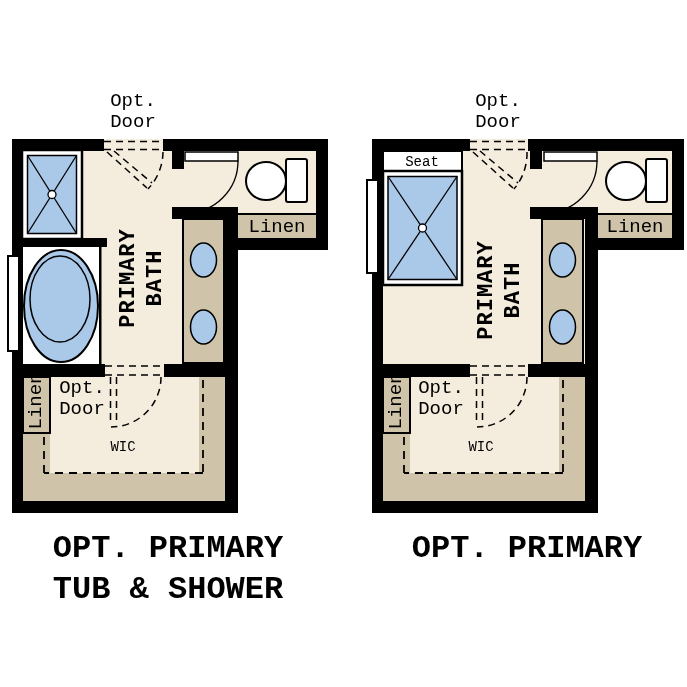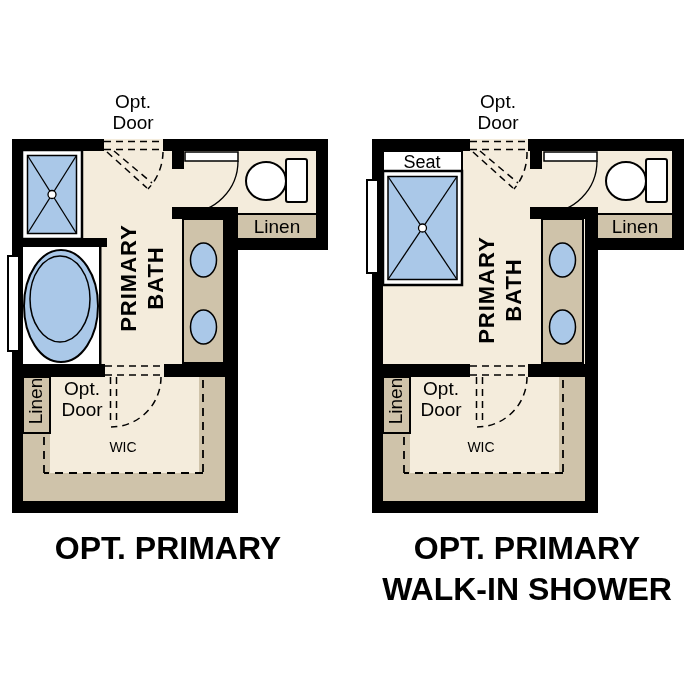--- a/index.html
+++ b/index.html
@@ -1,25 +1,25 @@
 <!DOCTYPE html>
 <html><head>
 <meta charset="utf-8">
 <style>
   html,body{margin:0;padding:0;background:#ffffff;}
   #stage{
     position:relative;width:687px;height:687px;background:#ffffff;overflow:hidden;
-    font-family:Liberation Sans, sans-serif;color:#000;
+    font-family:Liberation Mono, monospace;color:#000;
   }
   #planSvg{position:absolute;left:0;top:0;}
   .lbl{position:absolute;text-align:center;color:#000;}
   .small{font-size:19px;line-height:21px;}
   .linen{font-size:19px;line-height:22px;}
   .wicLbl{font-size:14px;line-height:22px;}
-  .seatLbl{font-size:18px;line-height:20px;}
+  .seatLbl{font-size:14px;line-height:20px;}
   .room{
     font-size:22px;font-weight:bold;line-height:27px;letter-spacing:1px;
     transform:rotate(-90deg);transform-origin:center;
   }
   .rotLinen{transform:rotate(-90deg);transform-origin:center;}
   .caption{font-size:32px;font-weight:bold;line-height:41px;letter-spacing:0px;text-align:center;}
 </style>
 </head>
 <body>
 
@@ -208,20 +208,21 @@
 
 <div class="lbl small" style="left:42px;top:378px;width:80px;">Opt.</div>
 <div class="lbl small" style="left:42px;top:399px;width:80px;">Door</div>
 
 <div class="lbl linen rotLinen" style="left:1px;top:390px;width:70px;height:22px;">Linen</div>
 
 <div class="lbl wicLbl" style="left:83px;top:436px;width:80px;">WIC</div>
 
 <div class="lbl caption" style="left:18px;top:528px;width:300px;">
   <div>OPT. PRIMARY</div>
+  <div>TUB &amp; SHOWER</div>
 </div>
 
 <div class="lbl small" style="left:458px;top:91px;width:80px;">Opt.</div>
 <div class="lbl small" style="left:458px;top:112px;width:80px;">Door</div>
 
 <div class="lbl seatLbl" style="left:382px;top:152px;width:80px;">Seat</div>
 
 <div class="lbl room" style="left:420px;top:263px;width:160px;height:54px;">
   <div>PRIMARY</div>
   <div>BATH</div>
@@ -231,16 +232,15 @@
 
 <div class="lbl small" style="left:401px;top:378px;width:80px;">Opt.</div>
 <div class="lbl small" style="left:401px;top:399px;width:80px;">Door</div>
 
 <div class="lbl linen rotLinen" style="left:361px;top:390px;width:70px;height:22px;">Linen</div>
 
 <div class="lbl wicLbl" style="left:441px;top:436px;width:80px;">WIC</div>
 
 <div class="lbl caption" style="left:367px;top:528px;width:320px;">
   <div>OPT. PRIMARY</div>
-  <div>WALK-IN SHOWER</div>
 </div>
 
 </div>
 
 </body></html>

